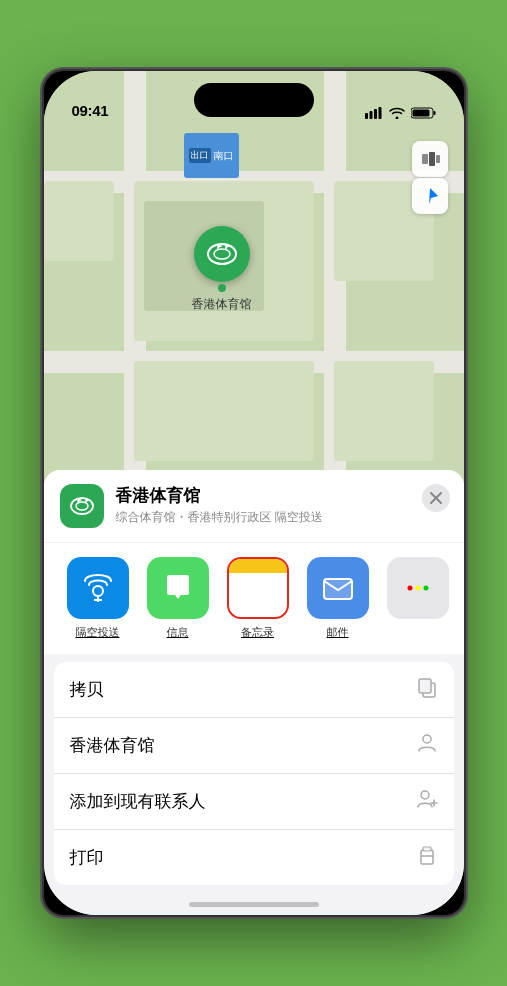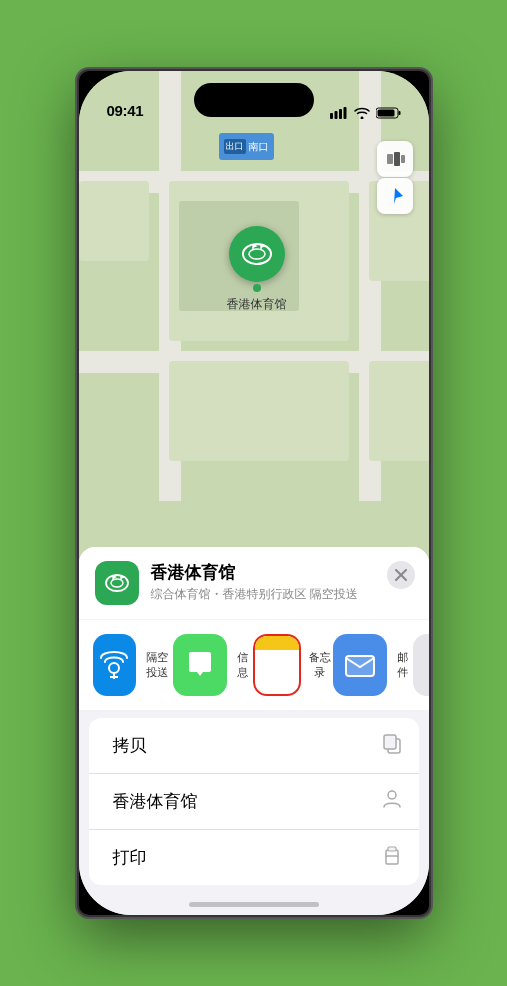--- a/index.html
+++ b/index.html
@@ -8,24 +8,24 @@
       width: 507px;
       height: 986px;
       background: #6ab34e;
       display: flex;
       align-items: center;
       justify-content: center;
       font-family: -apple-system, 'SF Pro Display', 'Helvetica Neue', sans-serif;
     }
 
     .phone-frame {
-      width: 350px;
+      width: 420px;
       height: 844px;
       background: #000;
-      border-radius: 10px;
+      border-radius: 20px;
       position: relative;
       box-shadow: 0 0 0 2px #333, 0 0 0 4px #555, 0 20px 60px rgba(0,0,0,0.5);
       overflow: hidden;
     }
 
     .phone-screen {
       position: absolute;
       top: 0; left: 0; right: 0; bottom: 0;
       background: #c8d8b0;
       border-radius: 52px;
@@ -109,21 +109,21 @@
     }
 
     
     .map-label {
       position: absolute;
       top: 62px;
       left: 140px;
       background: #4a90d9;
       color: #fff;
       font-size: 10px;
-      padding: 6px 5px;
+      padding: 15px 5px;
       border-radius: 3px;
       display: flex;
       align-items: center;
       gap: 3px;
       z-index: 10;
     }
 
     
     .map-btn-group {
       position: absolute;
@@ -254,24 +254,25 @@
       background: #fff;
       margin-top: 1px;
       padding: 14px 0 14px 14px;
       display: flex;
       gap: 0;
       overflow-x: hidden;
     }
 
     .share-item {
       display: flex;
-      flex-direction: row;
+      flex-direction: column;
       align-items: center;
       min-width: 80px;
       gap: 6px;
+      text-decoration: underline;
     }
 
     .share-item.highlighted {
       
     }
 
     .share-icon {
       width: 62px;
       height: 62px;
       border-radius: 14px;
@@ -321,21 +322,20 @@
     }
 
     .action-item:last-child {
       border-bottom: none;
       align-items: center;
     }
 
     .action-text {
       font-size: 17px;
       color: #000;
-      margin-left: 8px;
     }
 
     .action-icon {
       color: #888;
       font-size: 20px;
     }
 
     
     .home-indicator {
       position: absolute;
@@ -534,20 +534,31 @@
         <div class="action-item">
           <span class="action-text">香港体育馆</span>
           <span class="action-icon">
             <svg width="22" height="22" viewBox="0 0 22 22" fill="none">
               <circle cx="11" cy="7" r="4" stroke="#aaa" stroke-width="1.5"></circle>
               <path d="M3 19 C3 14 19 14 19 19" stroke="#aaa" stroke-width="1.5" stroke-linecap="round"></path>
             </svg>
           </span>
         </div>
 
+        <div class="action-item">
+          <span class="action-text">添加到现有联系人</span>
+          <span class="action-icon">
+            <svg width="22" height="22" viewBox="0 0 22 22" fill="none">
+              <circle cx="9" cy="7" r="4" stroke="#aaa" stroke-width="1.5"></circle>
+              <path d="M2 19 C2 14 16 14 16 19" stroke="#aaa" stroke-width="1.5" stroke-linecap="round"></path>
+              <line x1="18" y1="12" x2="18" y2="18" stroke="#aaa" stroke-width="1.5" stroke-linecap="round"></line>
+              <line x1="15" y1="15" x2="21" y2="15" stroke="#aaa" stroke-width="1.5" stroke-linecap="round"></line>
+            </svg>
+          </span>
+        </div>
 
 
         <div class="action-item">
           <span class="action-text">打印</span>
           <span class="action-icon">
             <svg width="22" height="22" viewBox="0 0 22 22" fill="none">
               <rect x="5" y="12" width="12" height="8" rx="1" stroke="#aaa" stroke-width="1.5"></rect>
               <path d="M5 13 L5 8 Q5 6 7 6 L15 6 Q17 6 17 8 L17 13" stroke="#aaa" stroke-width="1.5"></path>
               <rect x="7" y="3" width="8" height="4" rx="1" stroke="#aaa" stroke-width="1.2" fill="#f2f2f7"></rect>
             </svg>

